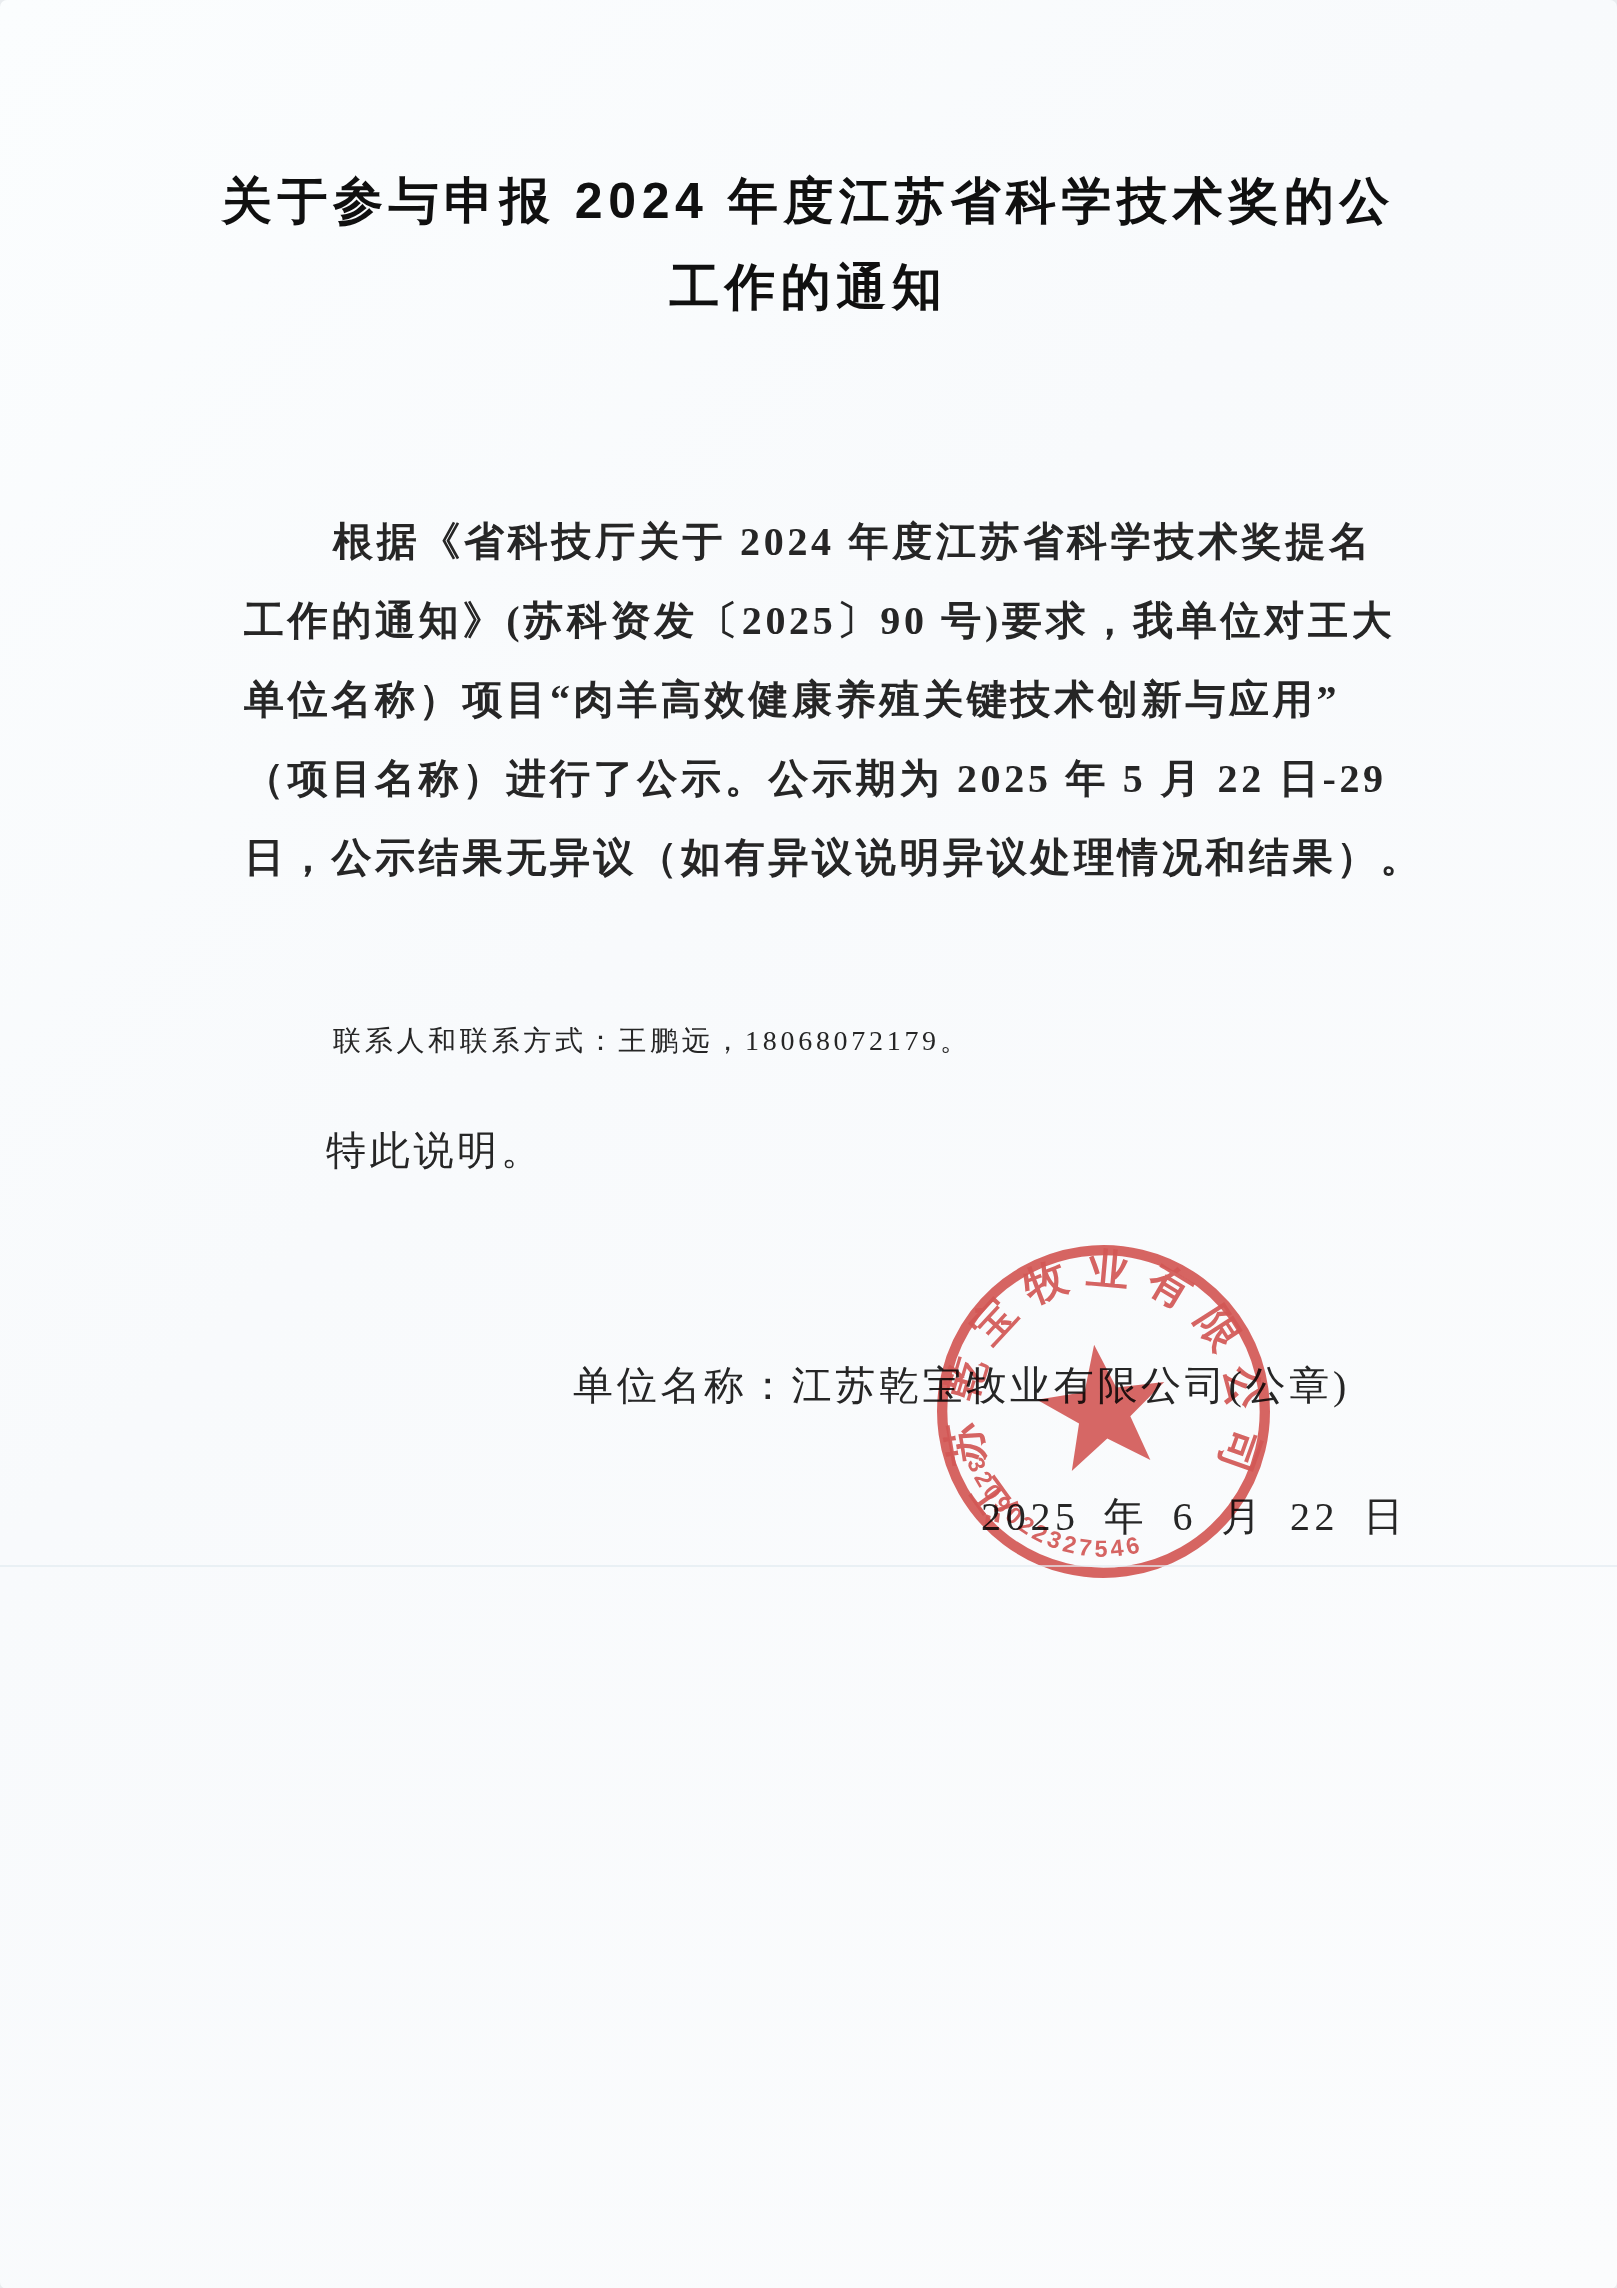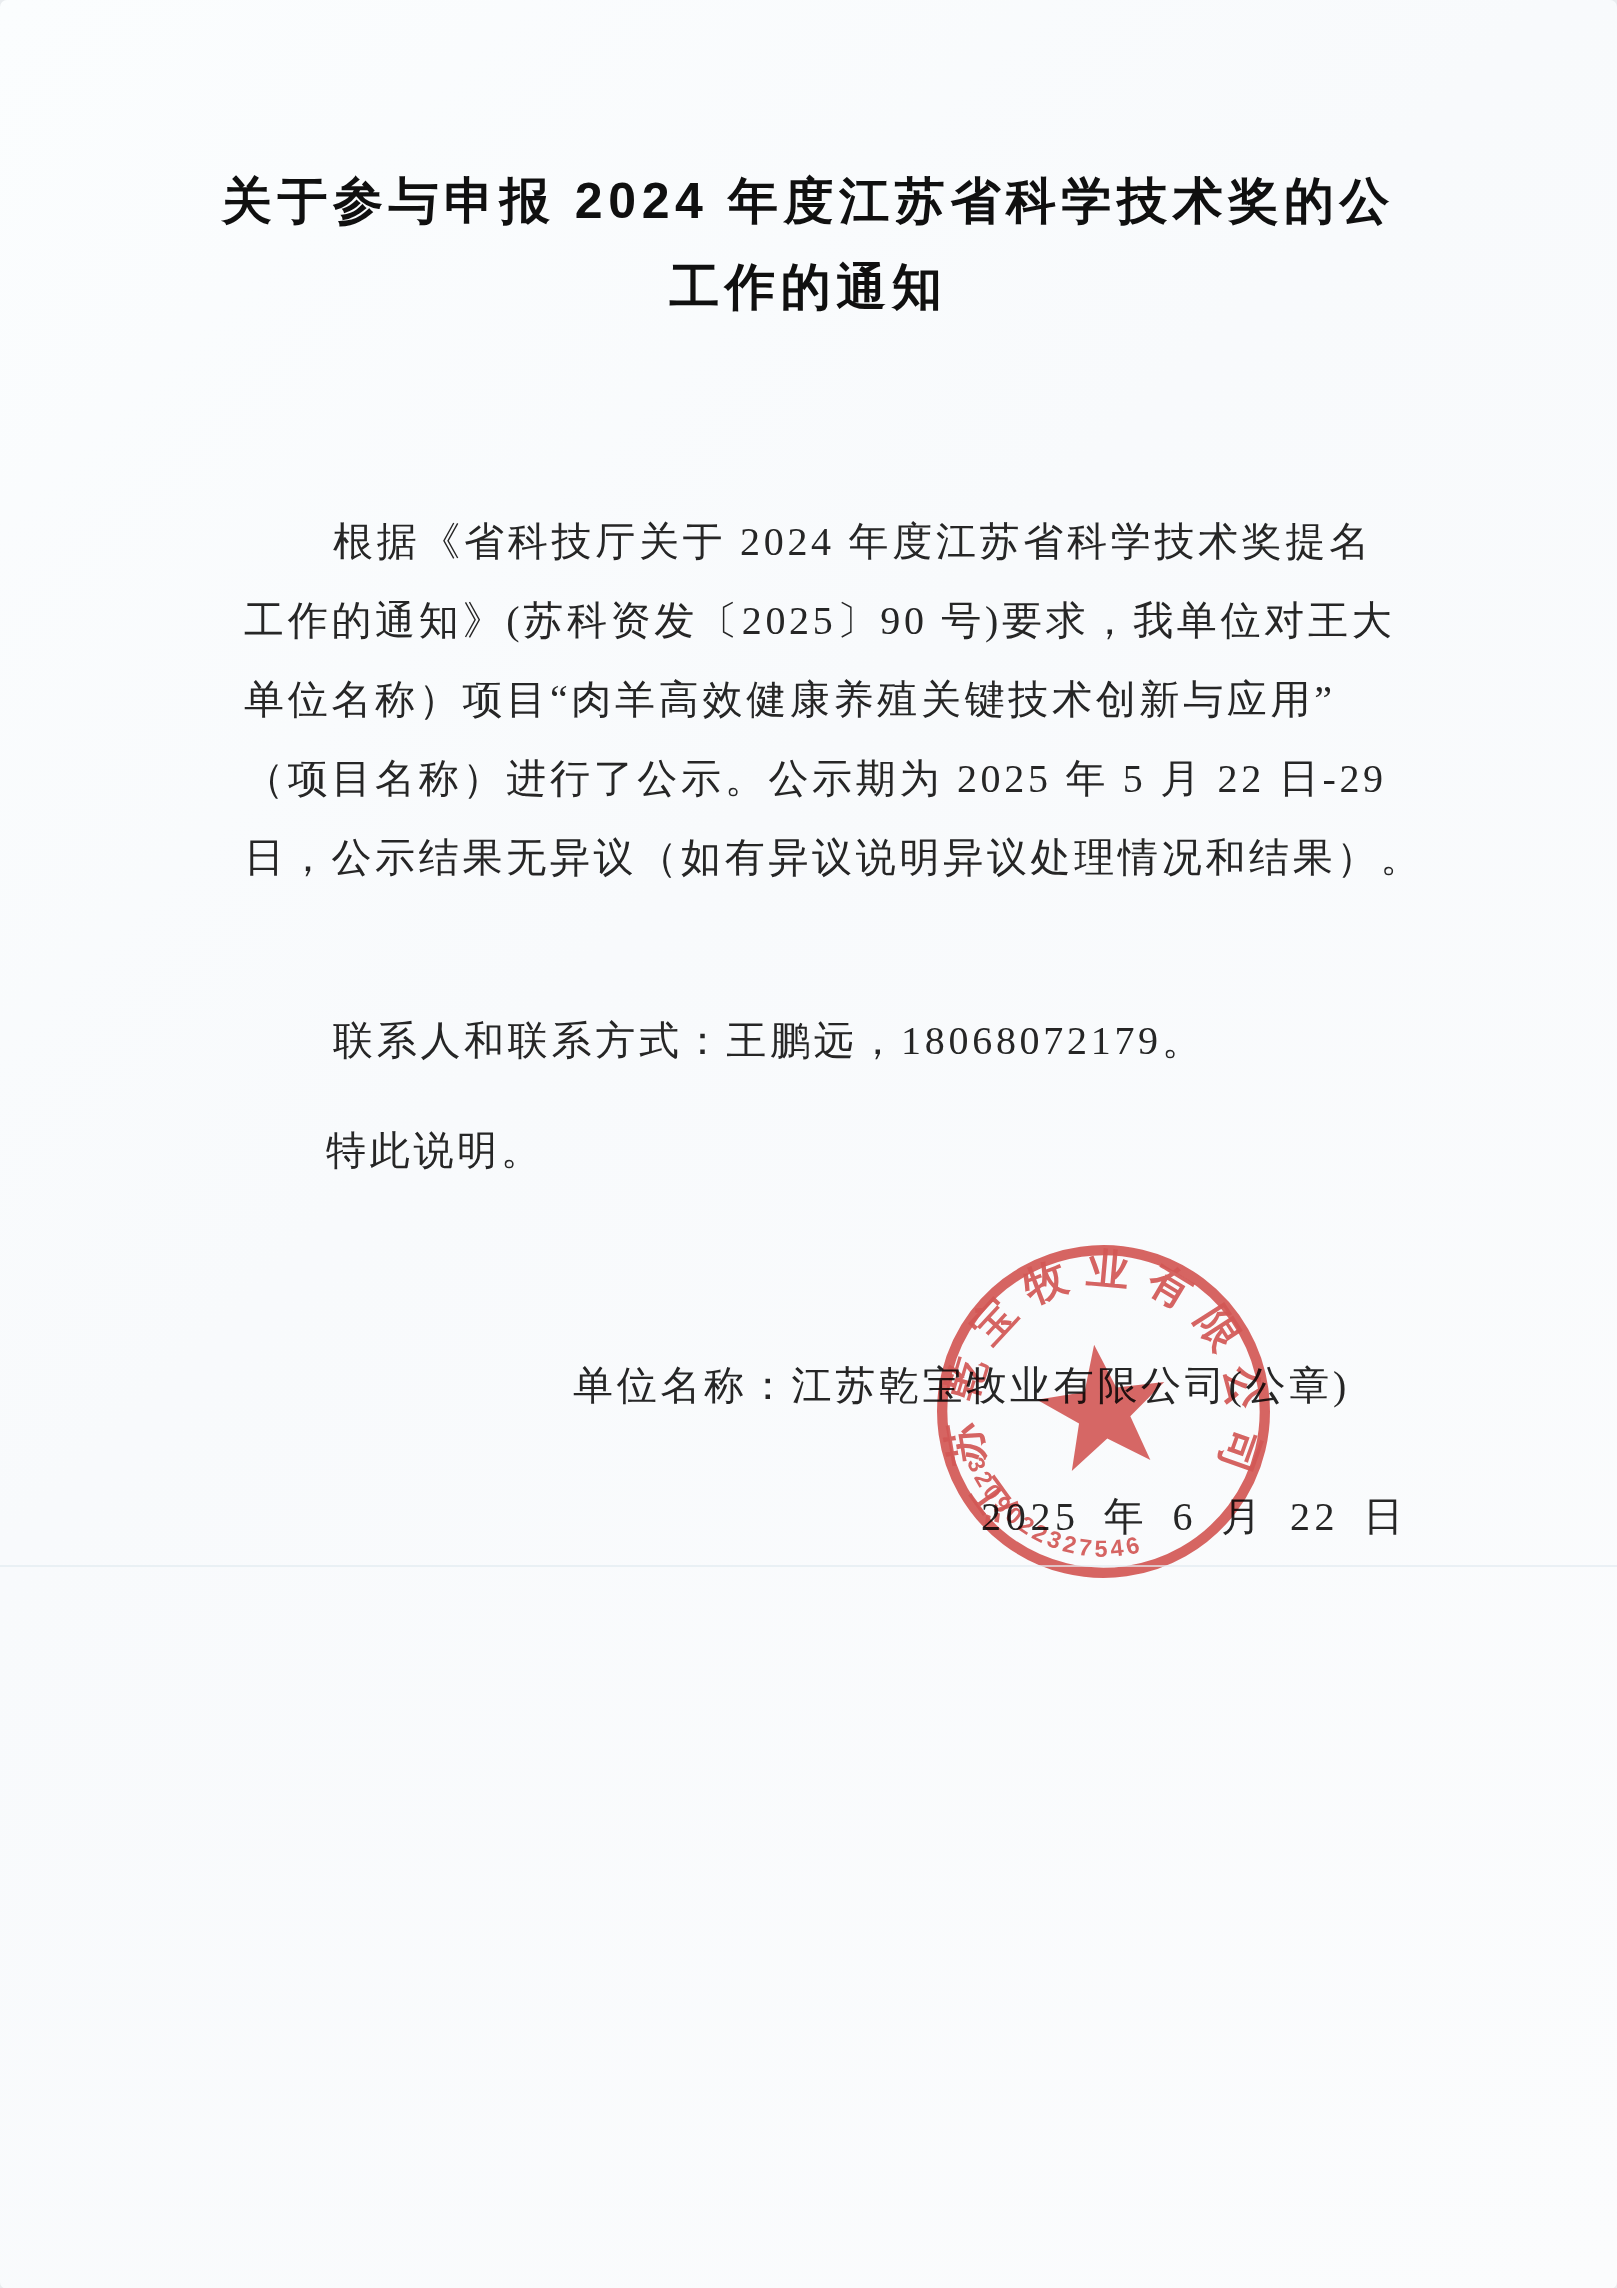--- a/index.html
+++ b/index.html
@@ -30,27 +30,27 @@
   .body-block {
     position: absolute;
     left: 244px;
     top: 502px;
     width: 1147px;
     font-size: 40px;
     line-height: 79px;
     letter-spacing: 3.7px;
     color: #262626;
   }
-  .body-line { white-space: nowrap; }
+  .body-line { white-space: nowrap; font-weight: bold; }
   .body-line.indent { padding-left: 89px; }
   .contact-line {
     position: absolute;
     left: 333px;
     top: 1001px;
-    font-size: 40px;
+    font-size: 28px;
     line-height: 79px;
     letter-spacing: 3.7px;
     color: #262626;
     white-space: nowrap;
   }
   .closing-line {
     position: absolute;
     left: 326px;
     top: 1111px;
     font-size: 40px;

